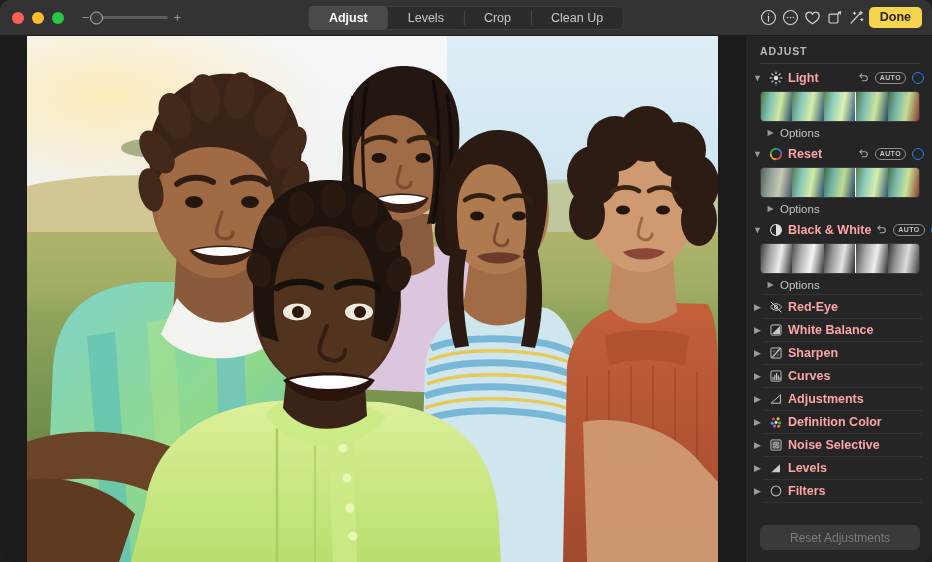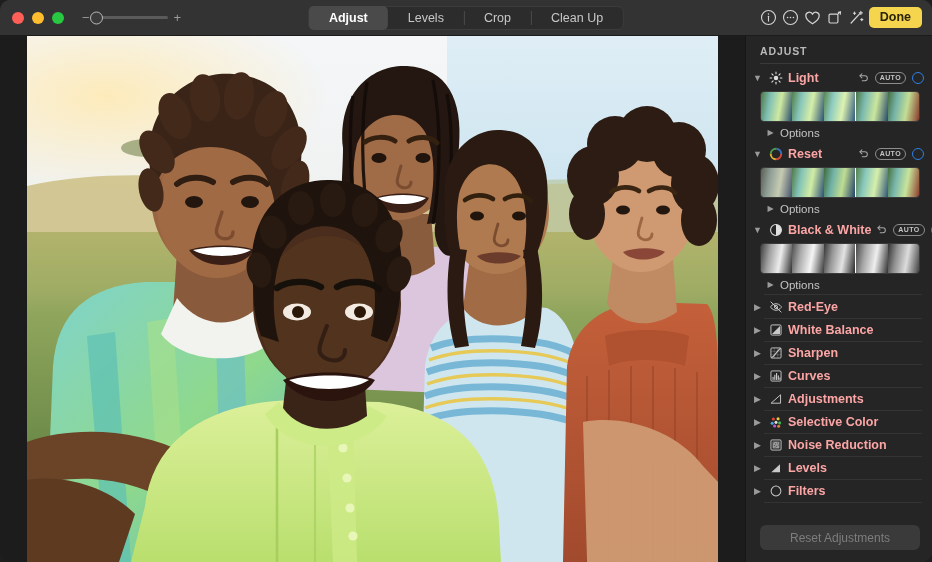--- a/index.html
+++ b/index.html
@@ -685,41 +685,41 @@
             <svg width="14" height="14" viewBox="0 0 16 16">
               <circle cx="5" cy="4.6" r="1.75" fill="#e24b3c"></circle>
               <circle cx="10.4" cy="4.2" r="1.75" fill="#e8d23c"></circle>
               <circle cx="3.6" cy="9.4" r="1.75" fill="#4aa8e0"></circle>
               <circle cx="8" cy="8.4" r="1.75" fill="#dcdcdc"></circle>
               <circle cx="12.2" cy="9" r="1.75" fill="#3fb04f"></circle>
               <circle cx="6.4" cy="12.6" r="1.75" fill="#c05ad0"></circle>
               <circle cx="11" cy="12.8" r="1.75" fill="#e07f35"></circle>
             </svg>
           </span>
-          <span class="sec-label">Selective Color</span>
+          <span class="sec-label">Definition Color</span>
         </div>
 
         <div class="item">
           <span class="chev">▶</span>
           <span class="sec-icon">
             <svg width="14" height="14" viewBox="0 0 16 16">
               <rect x="2.2" y="2.2" width="11.6" height="11.6" rx="1.2" fill="none" stroke="#c9c9c9" stroke-width="1.05"></rect>
               <rect x="4.1" y="4.1" width="7.8" height="7.8" fill="#9a9a9a"></rect>
               <g fill="#3a3a3a">
                 <rect x="4.8" y="5" width="1" height="1"></rect>
                   <rect x="7" y="6.2" width="1" height="1"></rect>
                 <rect x="9.4" y="5.2" width="1" height="1"></rect>
                   <rect x="5.6" y="8" width="1" height="1"></rect>
                 <rect x="8.2" y="9" width="1" height="1"></rect>
                   <rect x="10" y="7.6" width="1" height="1"></rect>
                 <rect x="6.4" y="10" width="1" height="1"></rect>
               </g>
             </svg>
           </span>
-          <span class="sec-label">Noise Reduction</span>
+          <span class="sec-label">Noise Selective</span>
         </div>
 
         <div class="item">
           <span class="chev">▶</span>
           <span class="sec-icon">
             <svg width="14" height="14" viewBox="0 0 16 16">
               <path d="M2.6 12.8 12.6 3.6v9.2z" fill="#c9c9c9"></path>
             </svg>
           </span>
           <span class="sec-label">Levels</span>

